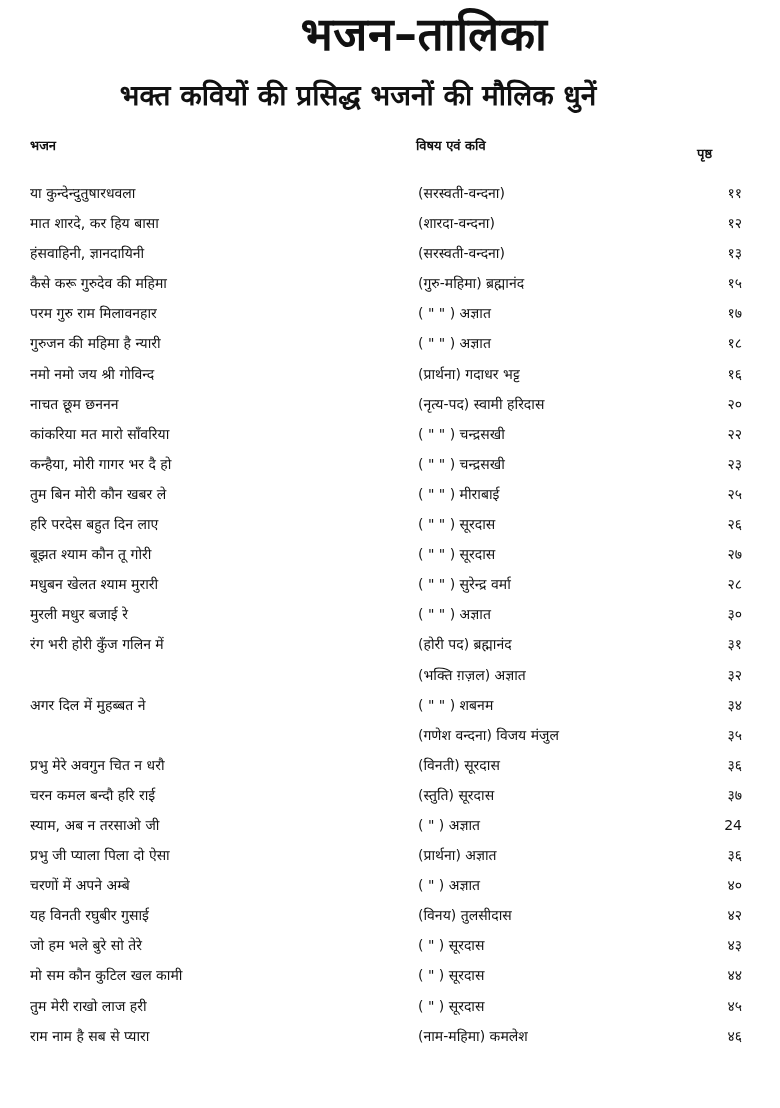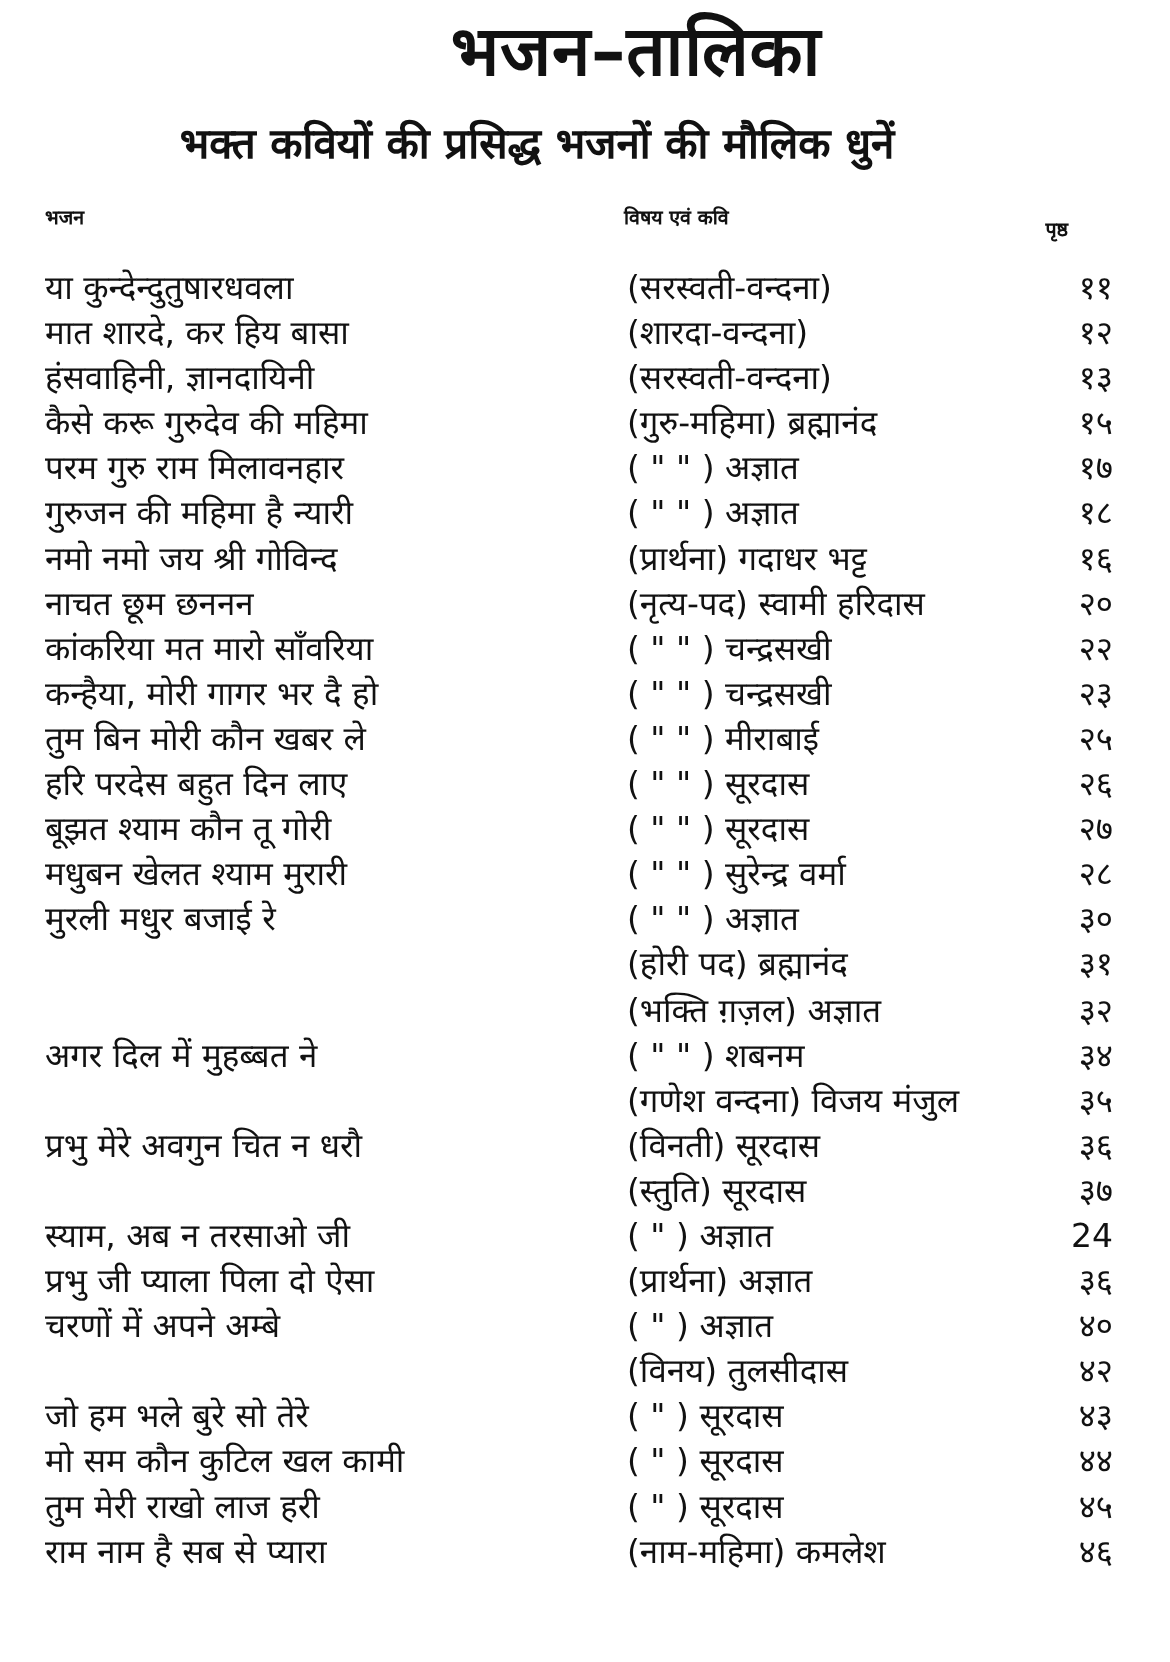--- a/index.html
+++ b/index.html
@@ -50,21 +50,21 @@
 
     .rows {
       position: absolute;
       left: 0;
       top: 178px;
       width: 780px;
     }
     .row {
       position: relative;
       height: 30.1px;
-      font-size: 22px;
+      font-size: 14px;
       line-height: 30px;
       white-space: nowrap;
     }
     .row .c-bhajan {
       position: absolute;
       left: 30px;
       top: 0;
     }
     .row .c-subject {
       position: absolute;
@@ -159,20 +159,21 @@
       <span class="c-bhajan">मधुबन खेलत श्याम मुरारी</span>
       <span class="c-subject">(  "    " ) सुरेन्द्र वर्मा</span>
       <span class="c-page">२८</span>
     </div>
   <div class="row">
       <span class="c-bhajan">मुरली मधुर बजाई रे</span>
       <span class="c-subject">(  "    " ) अज्ञात</span>
       <span class="c-page">३०</span>
     </div>
   <div class="row">
+      <span class="c-bhajan">रंग भरी होरी कुँज गलिन में</span>
       <span class="c-subject">(होरी पद) ब्रह्मानंद</span>
       <span class="c-page">३१</span>
     </div>
   <div class="row">
       <span class="c-subject">(भक्ति ग़ज़ल) अज्ञात</span>
       <span class="c-page">३२</span>
     </div>
   <div class="row">
       <span class="c-bhajan">अगर दिल में मुहब्बत ने</span>
       <span class="c-subject">(   "     " ) शबनम</span>
@@ -181,39 +182,41 @@
   <div class="row">
       <span class="c-subject">(गणेश वन्दना) विजय मंजुल</span>
       <span class="c-page">३५</span>
     </div>
   <div class="row">
       <span class="c-bhajan">प्रभु मेरे अवगुन चित न धरौ</span>
       <span class="c-subject">(विनती) सूरदास</span>
       <span class="c-page">३६</span>
     </div>
   <div class="row">
+      <span class="c-bhajan">चरन कमल बन्दौ हरि राई</span>
       <span class="c-subject">(स्तुति) सूरदास</span>
       <span class="c-page">३७</span>
     </div>
   <div class="row">
       <span class="c-bhajan">स्याम, अब न तरसाओ जी</span>
       <span class="c-subject">(  "  ) अज्ञात</span>
       <span class="c-page">24</span>
     </div>
   <div class="row">
       <span class="c-bhajan">प्रभु जी प्याला पिला दो ऐसा</span>
       <span class="c-subject">(प्रार्थना) अज्ञात</span>
       <span class="c-page">३६</span>
     </div>
   <div class="row">
       <span class="c-bhajan">चरणों में अपने अम्बे</span>
       <span class="c-subject">(   "   ) अज्ञात</span>
       <span class="c-page">४०</span>
     </div>
   <div class="row">
+      <span class="c-bhajan">यह विनती रघुबीर गुसाई</span>
       <span class="c-subject">(विनय) तुलसीदास</span>
       <span class="c-page">४२</span>
     </div>
   <div class="row">
       <span class="c-bhajan">जो हम भले बुरे सो तेरे</span>
       <span class="c-subject">(  "  ) सूरदास</span>
       <span class="c-page">४३</span>
     </div>
   <div class="row">
       <span class="c-bhajan">मो सम कौन कुटिल खल कामी</span>

